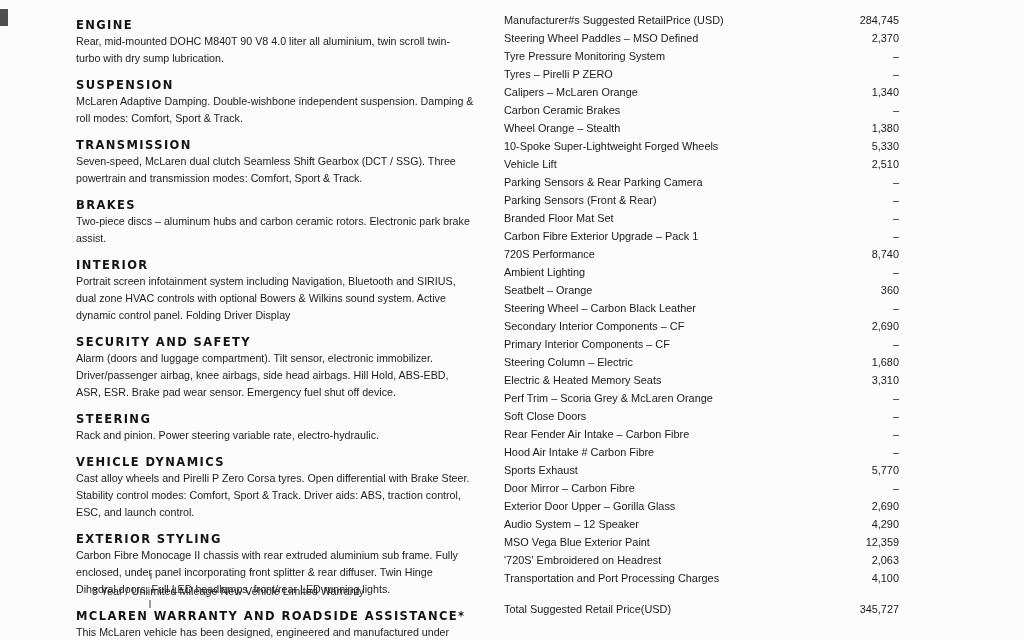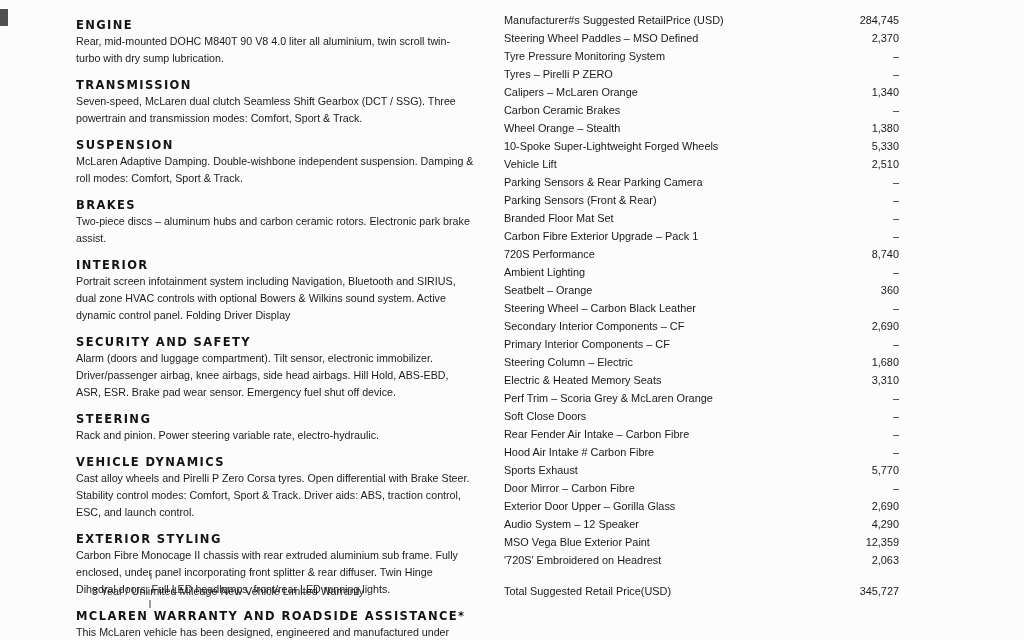--- a/index.html
+++ b/index.html
@@ -76,28 +76,28 @@
   <div class="corner-mark"></div>
   <div class="speck speck-1"></div>
   <div class="speck speck-2"></div>
 
   <div class="specs" id="specs-column">
       <div class="spec-section">
         <h3 class="spec-heading">ENGINE</h3>
         <p class="spec-body">Rear, mid-mounted DOHC M840T 90 V8 4.0 liter all aluminium, twin scroll twin-turbo with dry sump lubrication.</p>
       </div>
       <div class="spec-section">
+        <h3 class="spec-heading">SUSPENSION</h3>
+        <p class="spec-body">McLaren Adaptive Damping. Double-wishbone independent suspension. Damping &amp; roll modes: Comfort, Sport &amp; Track.</p>
+      </div>
+      <div class="spec-section">
         <h3 class="spec-heading">TRANSMISSION</h3>
         <p class="spec-body">Seven-speed, McLaren dual clutch Seamless Shift Gearbox (DCT / SSG). Three powertrain and transmission modes: Comfort, Sport &amp; Track.</p>
       </div>
       <div class="spec-section">
-        <h3 class="spec-heading">SUSPENSION</h3>
-        <p class="spec-body">McLaren Adaptive Damping. Double-wishbone independent suspension. Damping &amp; roll modes: Comfort, Sport &amp; Track.</p>
-      </div>
-      <div class="spec-section">
         <h3 class="spec-heading">BRAKES</h3>
         <p class="spec-body">Two-piece discs – aluminum hubs and carbon ceramic rotors. Electronic park brake assist.</p>
       </div>
       <div class="spec-section">
         <h3 class="spec-heading">INTERIOR</h3>
         <p class="spec-body">Portrait screen infotainment system including Navigation, Bluetooth and SIRIUS, dual zone HVAC controls with optional Bowers &amp; Wilkins sound system. Active dynamic control panel. Folding Driver Display</p>
       </div>
       <div class="spec-section">
         <h3 class="spec-heading">SECURITY AND SAFETY</h3>
         <p class="spec-body">Alarm (doors and luggage compartment). Tilt sensor, electronic immobilizer. Driver/passenger airbag, knee airbags, side head airbags. Hill Hold, ABS-EBD, ASR, ESR. Brake pad wear sensor. Emergency fuel shut off device.</p>
@@ -240,20 +240,24 @@
           <span class="price-label">Audio System – 12 Speaker</span>
           <span class="price-value">4,290</span>
         </div>
         <div class="price-row">
           <span class="price-label">MSO Vega Blue Exterior Paint</span>
           <span class="price-value">12,359</span>
         </div>
         <div class="price-row">
           <span class="price-label">'720S' Embroidered on Headrest</span>
           <span class="price-value">2,063</span>
+        </div>
+        <div class="price-row">
+          <span class="price-label">Transportation and Port Processing Charges</span>
+          <span class="price-value">4,100</span>
         </div>
       </div>
     <div class="price-row total-row">
       <span class="price-label">Total Suggested Retail Price(USD)</span>
       <span class="price-value">345,727</span>
     </div>
   </div>
 
 </div>
 

